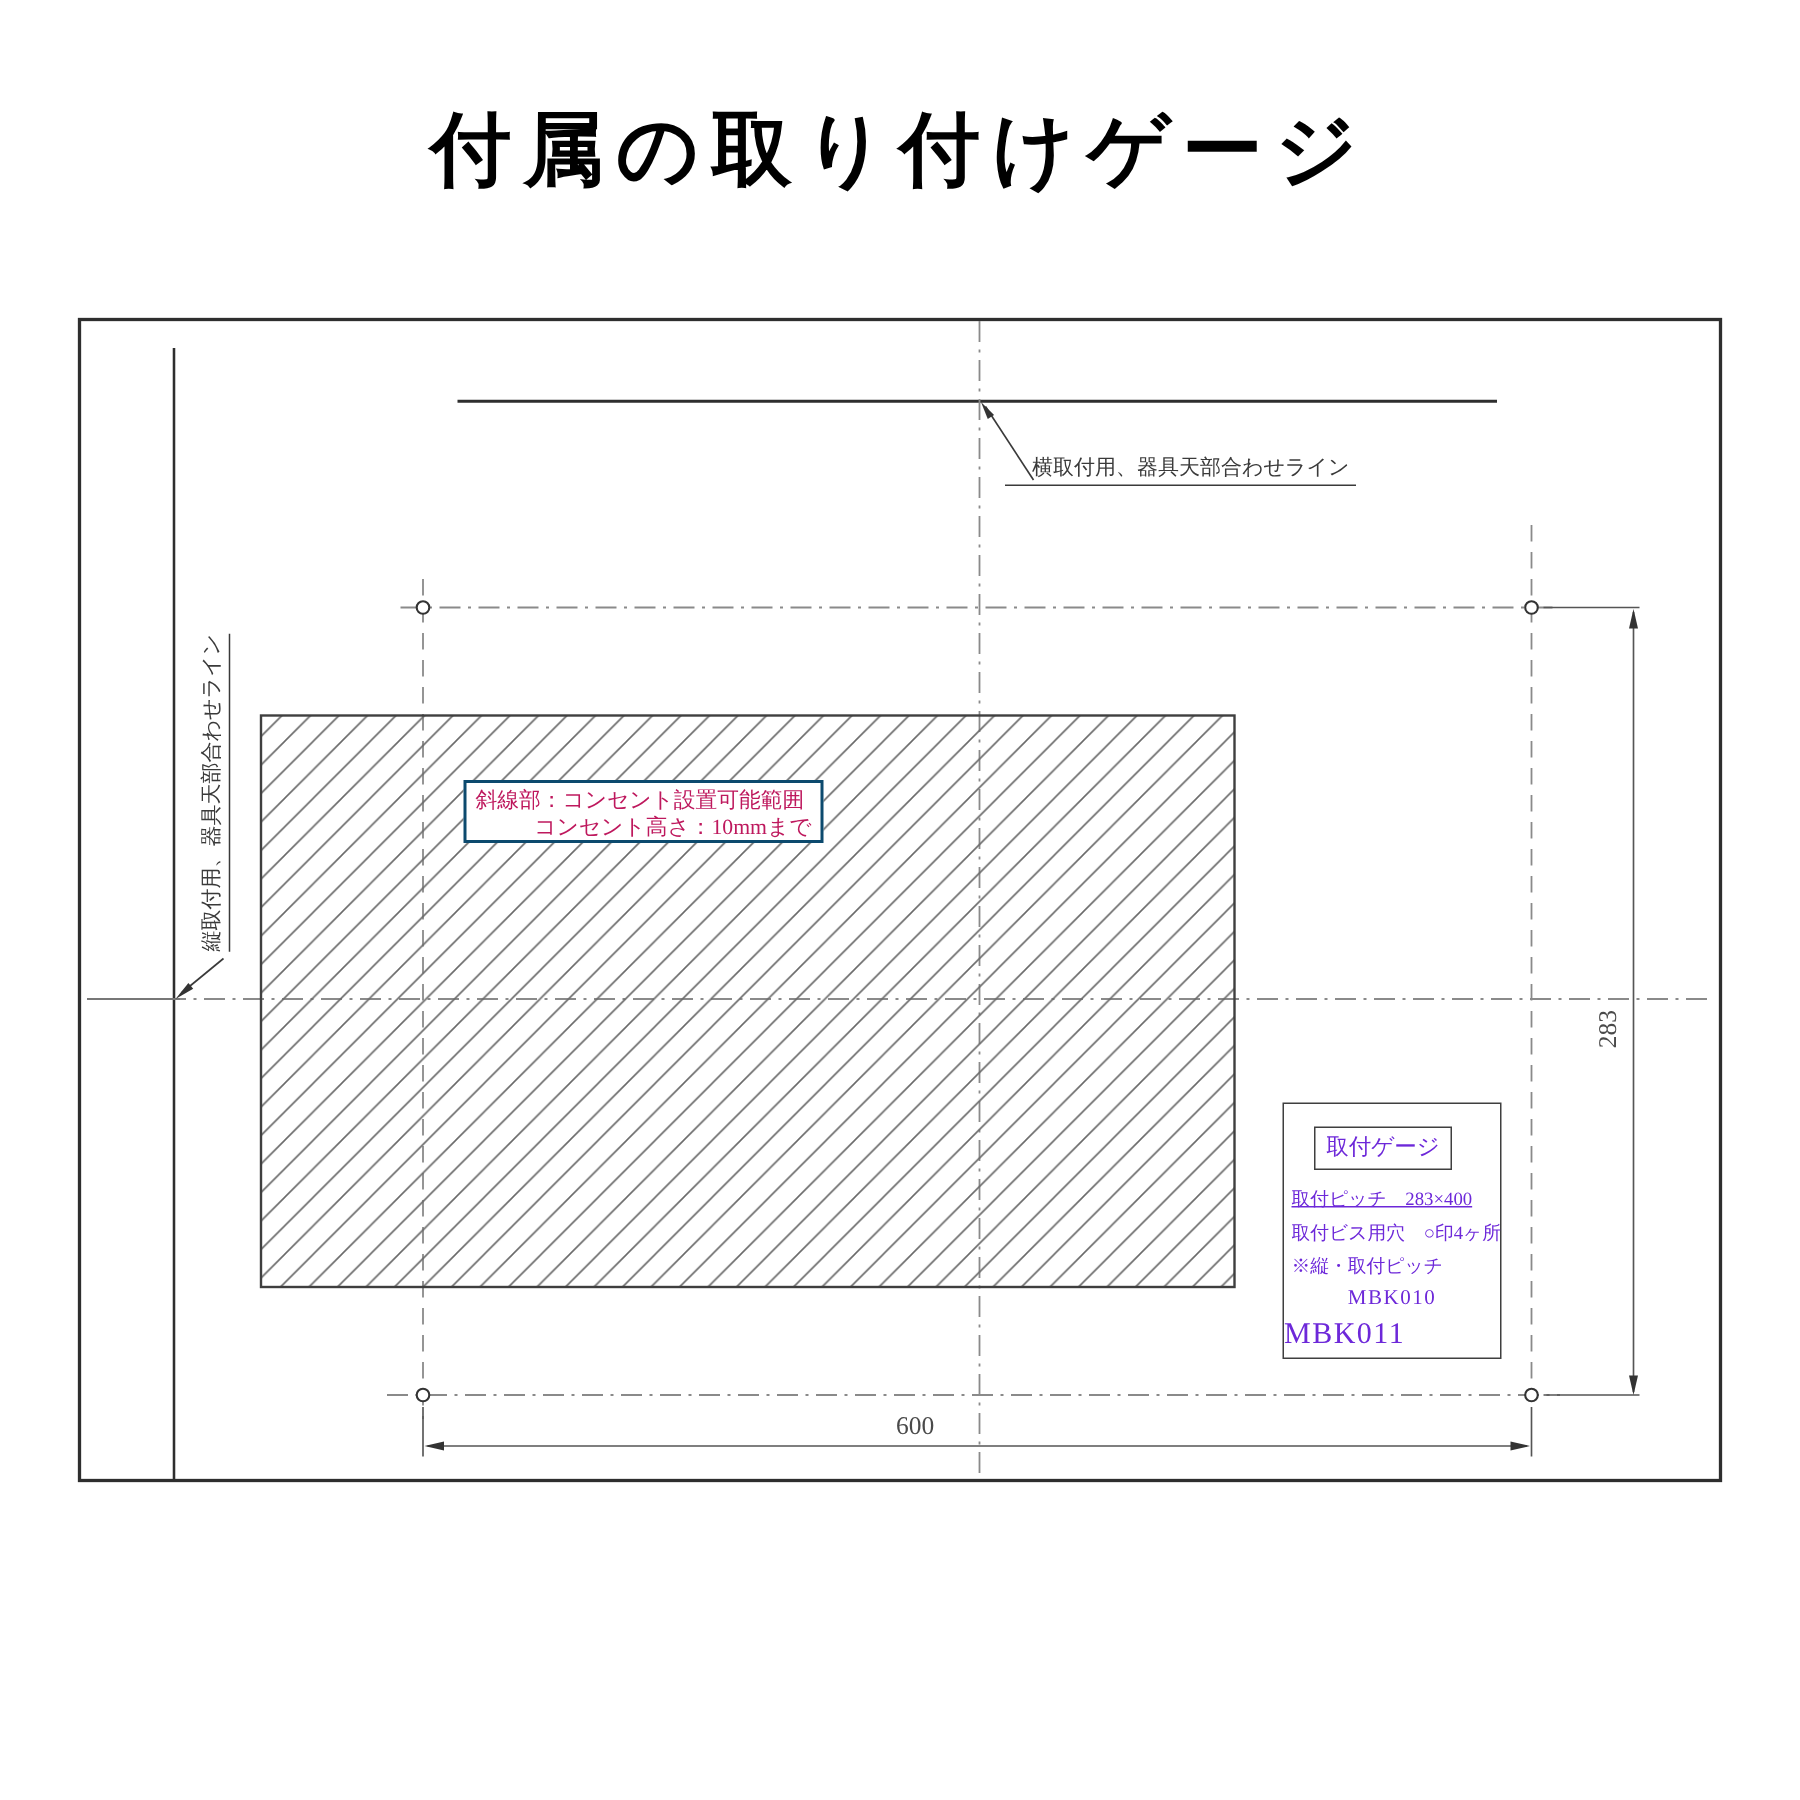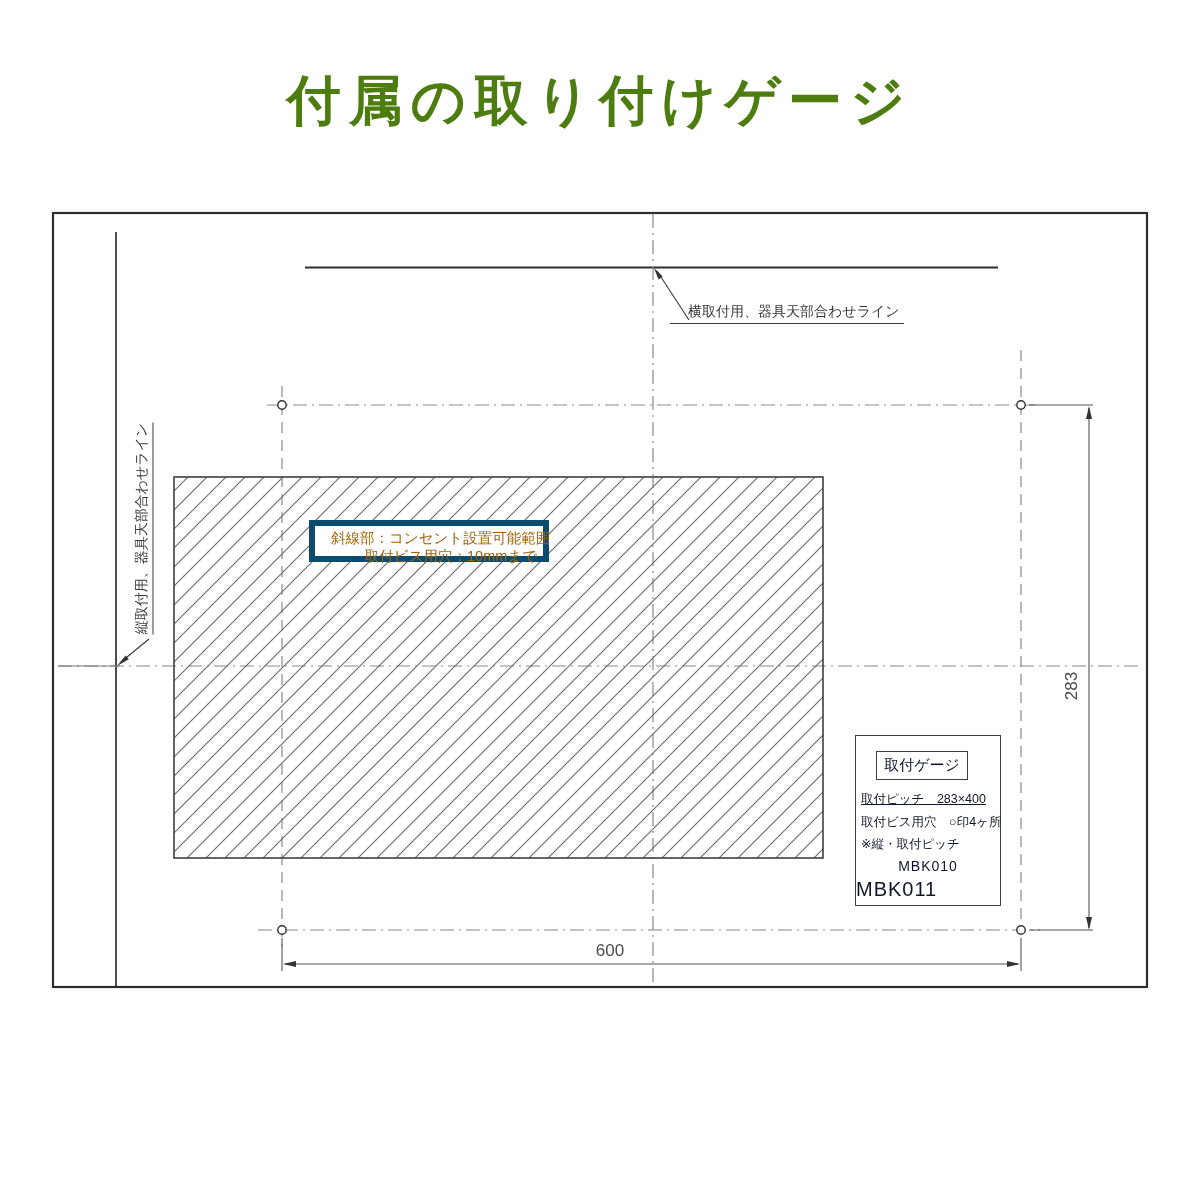--- a/index.html
+++ b/index.html
@@ -1,31 +1,31 @@
 <!DOCTYPE html>
 <html><head>
 <meta charset="utf-8">
 <style>
   html,body{margin:0;padding:0;background:#ffffff;}
   .page{position:relative;width:1200px;height:1200px;background:#ffffff;overflow:hidden;
         font-family:"Liberation Sans","DejaVu Sans",sans-serif;}
   .title{position:absolute;top:72px;left:0;width:1200px;margin:0;text-align:center;
-         font-size:54px;line-height:56px;font-weight:700;letter-spacing:8px;color:#4d7c0f;}
-  .drawing{position:absolute;left:0;top:0;width:1200px;height:905px;}
+         font-size:54px;line-height:56px;font-weight:700;letter-spacing:8px;color:#000000;}
+  .drawing{position:absolute;left:0;top:0;width:1200px;height:905px;font-family:Liberation Serif, serif;}
   .drawing svg{position:absolute;left:0;top:0;}
   .lbl{position:absolute;color:#3a3a3a;font-size:14px;white-space:nowrap;}
   .top-label{left:670px;top:303px;padding:0 4px 2px 18px;border-bottom:1px solid #3a3a3a;}
   .left-label{left:37px;top:518px;width:212px;text-align:center;padding-bottom:2px;
               border-bottom:1px solid #3a3a3a;transform:rotate(-90deg);transform-origin:center;}
   .hatch-note{position:absolute;left:309px;top:520px;width:240px;height:42px;background:#ffffff;
-              border:6px solid #0c4a6e;box-sizing:border-box;padding:3px 6px 0 16px;
-              font-size:14.5px;line-height:18px;color:#a16207;white-space:nowrap;}
+              border:2px solid #0c4a6e;box-sizing:border-box;padding:3px 6px 0 6px;
+              font-size:14.5px;line-height:18px;color:#be185d;white-space:nowrap;}
   .hatch-note .l2{text-align:right;}
   .info-box{position:absolute;left:855px;top:735px;width:146px;height:171px;background:#ffffff;
-            border:1.5px solid #3f3f3f;box-sizing:border-box;color:#0f172a;}
+            border:1.5px solid #3f3f3f;box-sizing:border-box;color:#6d28d9;}
   .info-title{position:absolute;left:20px;top:15px;width:92px;height:29px;border:1.5px solid #3f3f3f;
               box-sizing:border-box;text-align:center;line-height:26px;font-size:15px;}
   .info-pitch{position:absolute;left:5px;top:55px;font-size:12.5px;text-decoration:underline;white-space:nowrap;}
   .info-line1{position:absolute;left:5px;top:78px;font-size:12.5px;white-space:nowrap;}
   .info-line2{position:absolute;left:5px;top:100px;font-size:12.5px;white-space:nowrap;}
   .info-model1{position:absolute;left:0;top:122px;width:100%;text-align:center;font-size:14px;letter-spacing:1px;}
   .info-model2{position:absolute;left:0;top:142px;width:100%;text-align:left;font-size:20px;letter-spacing:1px;}
   .dim{position:absolute;color:#4a4a4a;font-size:17px;}
   .dim-400{left:565px;top:941px;width:90px;text-align:center;}
   .dim-283{left:1050px;top:676px;width:44px;text-align:center;transform:rotate(-90deg);transform-origin:center;}
@@ -88,21 +88,21 @@
       <circle cx="282" cy="930" r="4.2" fill="#ffffff" stroke="#333333" stroke-width="1.4"></circle>
       <circle cx="1021" cy="930" r="4.2" fill="#ffffff" stroke="#333333" stroke-width="1.4"></circle>
     </svg>
 
     <div class="lbl top-label">横取付用、器具天部合わせライン</div>
 
     <div class="lbl left-label">縦取付用、器具天部合わせライン</div>
 
     <div class="hatch-note">
       <div class="l1">斜線部：コンセント設置可能範囲</div>
-      <div class="l2">取付ビス用穴：10mmまで</div>
+      <div class="l2">コンセント高さ：10mmまで</div>
     </div>
 
     <div class="info-box">
       <div class="info-title">取付ゲージ</div>
       <div class="info-pitch">取付ピッチ　283×400</div>
       <div class="info-line1">取付ビス用穴　○印4ヶ所</div>
       <div class="info-line2">※縦・取付ピッチ</div>
       <div class="info-model1">MBK010</div>
       <div class="info-model2">MBK011</div>
     </div>

